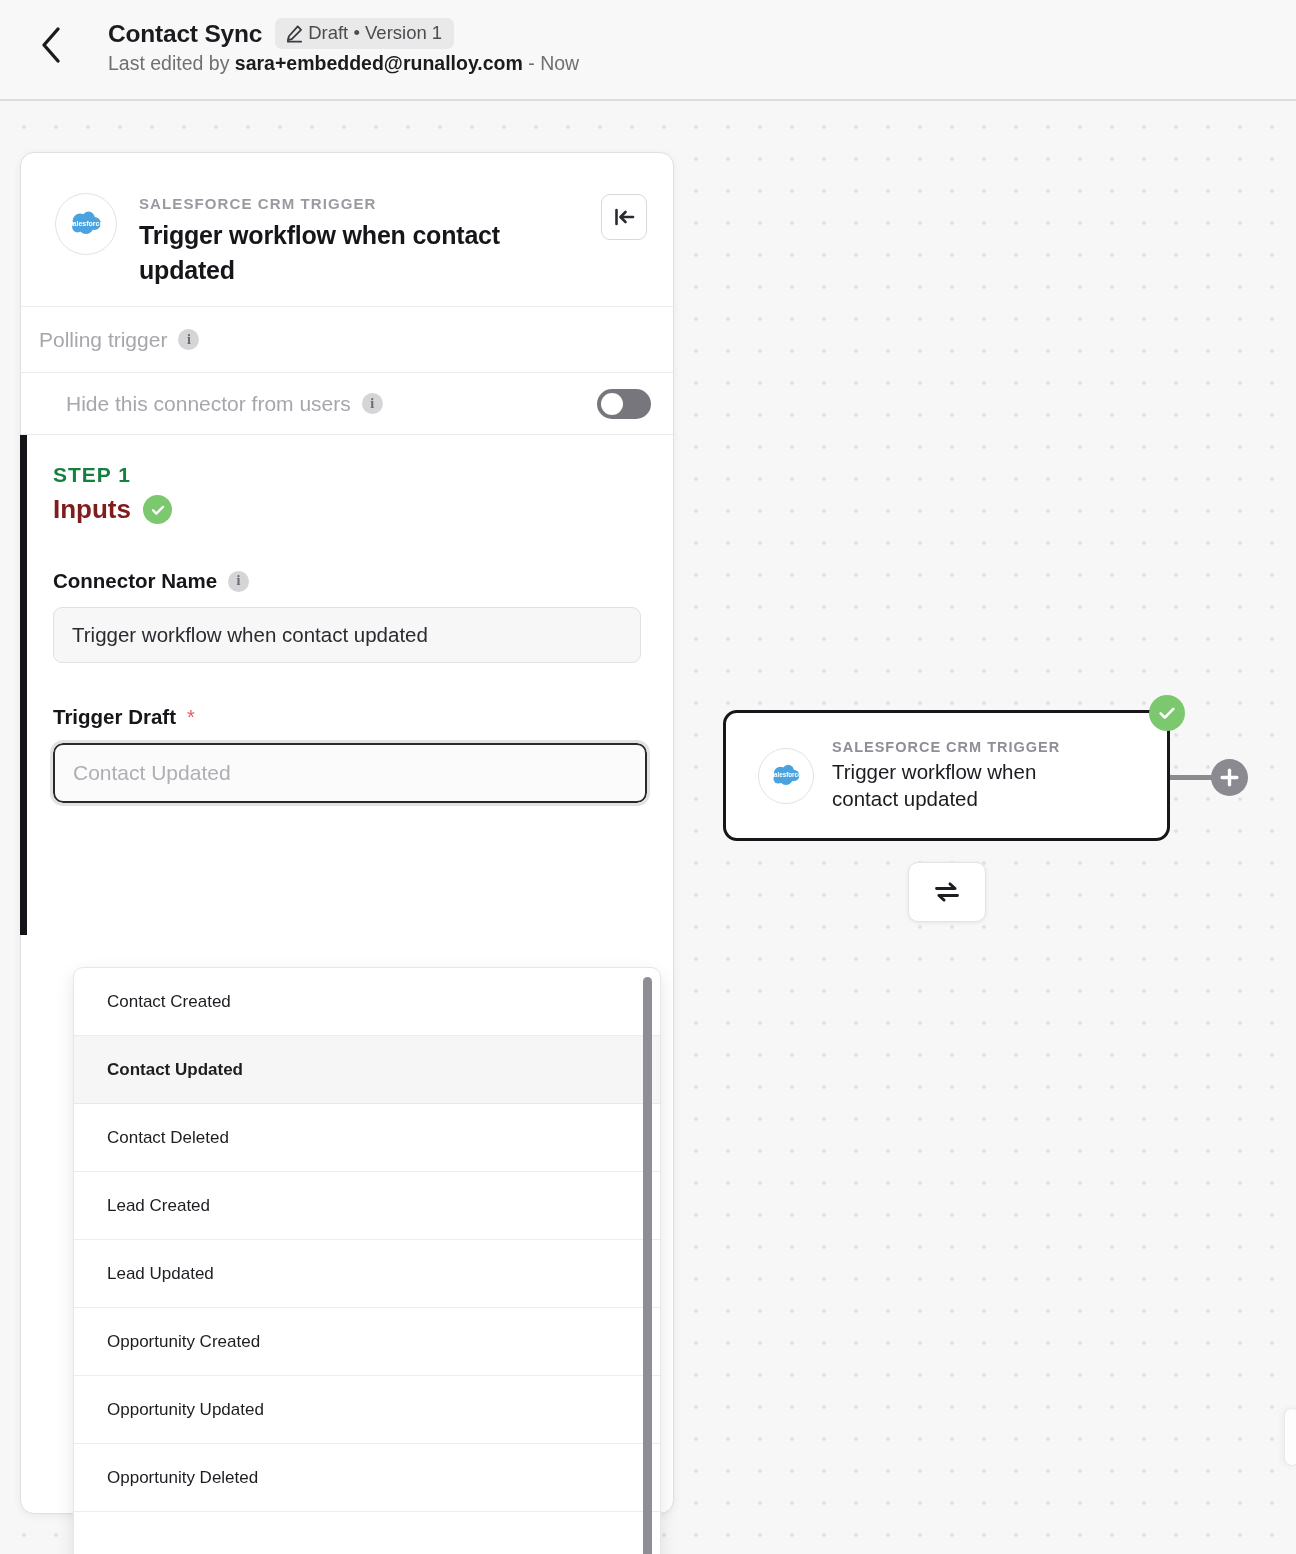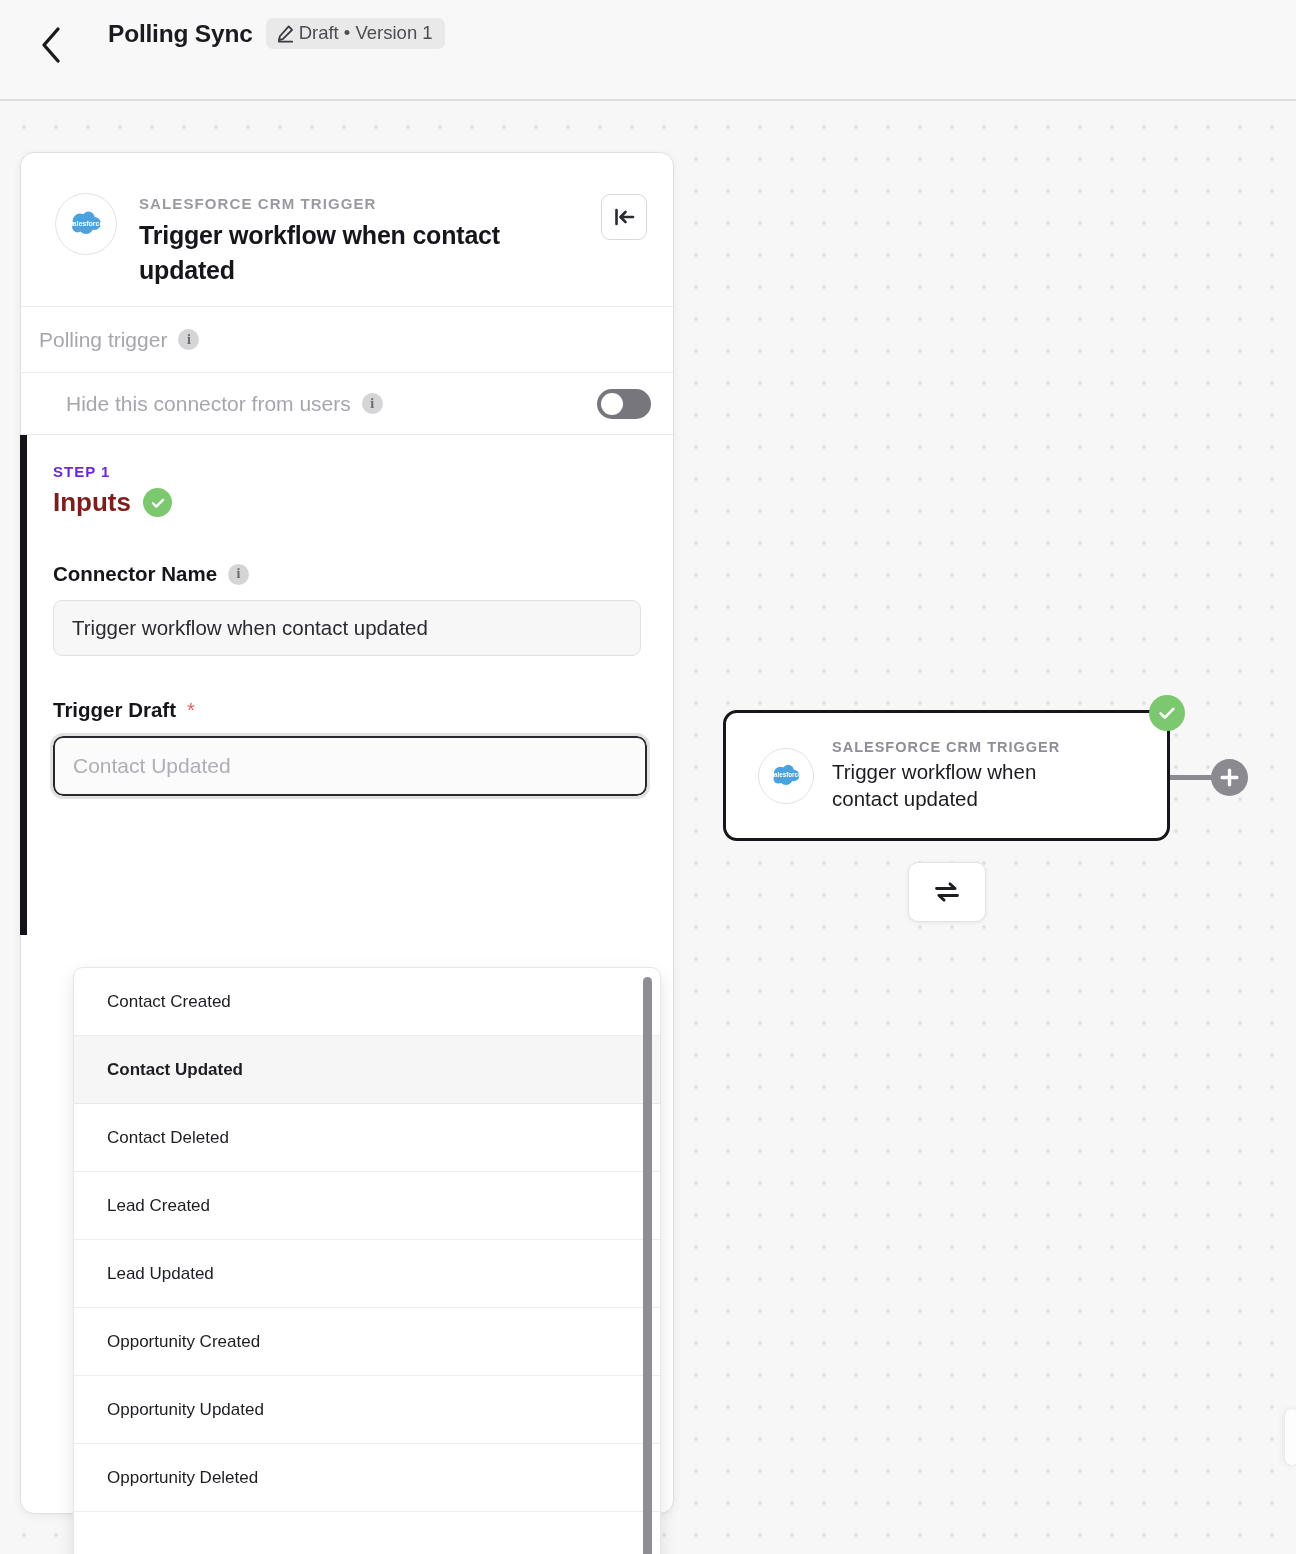--- a/index.html
+++ b/index.html
@@ -131,21 +131,21 @@
     width: 22px; height: 22px; border-radius: 50%; background: #fff;
   }
 
   
   .step-wrap { position: relative; padding: 28px 32px 0 32px; }
   .accent-bar {
     position: absolute; left: -1px; top: 0;
     width: 7px; height: 500px; background: #141418;
   }
   .step-kicker {
-    font-size: 15px; font-weight: bold; color: #6d28d9;
+    font-size: 21px; font-weight: bold; color: #15803d;
     letter-spacing: 1px; margin-bottom: 7px;
   }
   .step-title-row { display: flex; align-items: center; gap: 12px; }
   .step-title { font-size: 26px; font-weight: bold; color: #7f1d1d; }
   .check-badge {
     width: 29px; height: 29px; border-radius: 50%;
     background: #7cc86f;
     display: flex; align-items: center; justify-content: center;
   }
 
@@ -296,28 +296,31 @@
 
 <div id="root">
 
   <div class="header">
     <div class="back-btn">
       <svg width="24" height="38" viewBox="0 0 24 38">
         <path d="M19 3 L5 19 L19 35" fill="none" stroke="#1b1b1f" stroke-width="3.4" stroke-linecap="round" stroke-linejoin="round"></path>
       </svg>
     </div>
     <div class="title-row">
-      <div class="wf-title">Polling Sync</div>
+      <div class="wf-title">Contact Sync</div>
       <div class="status-chip">
         <svg width="19" height="19" viewBox="0 0 20 20">
           <path d="M13.4 2.6 L16.9 6.1 L7.1 15.9 L3 17 L4.1 12.9 Z" fill="none" stroke="#3a3a40" stroke-width="1.9" stroke-linejoin="round"></path>
           <line x1="3" y1="18.6" x2="17" y2="18.6" stroke="#3a3a40" stroke-width="1.9" stroke-linecap="round"></line>
         </svg>
         <span class="status-chip-text">Draft • Version 1</span>
       </div>
+    </div>
+    <div class="subtitle">
+      <span>Last edited by </span><b>sara+embedded@runalloy.com</b><span class="dim"> - Now</span>
     </div>
   </div>
 
   <div class="panel">
 
     <div class="panel-head">
       <div class="app-avatar">
         <svg width="40" height="40" viewBox="0 0 40 40">
           <g fill="#4aa3df">
             <circle cx="14" cy="17" r="7.4"></circle>

